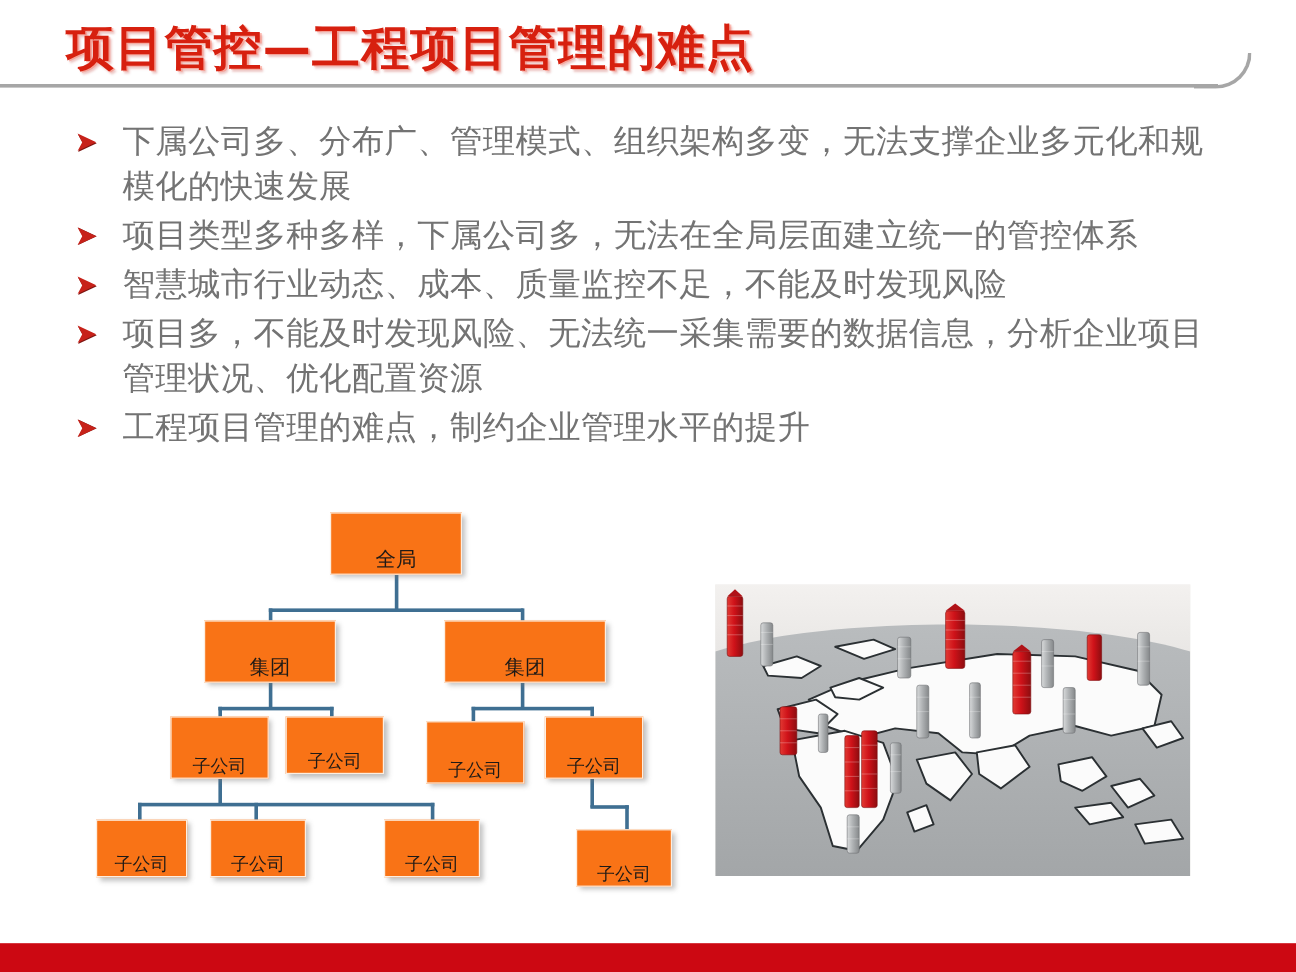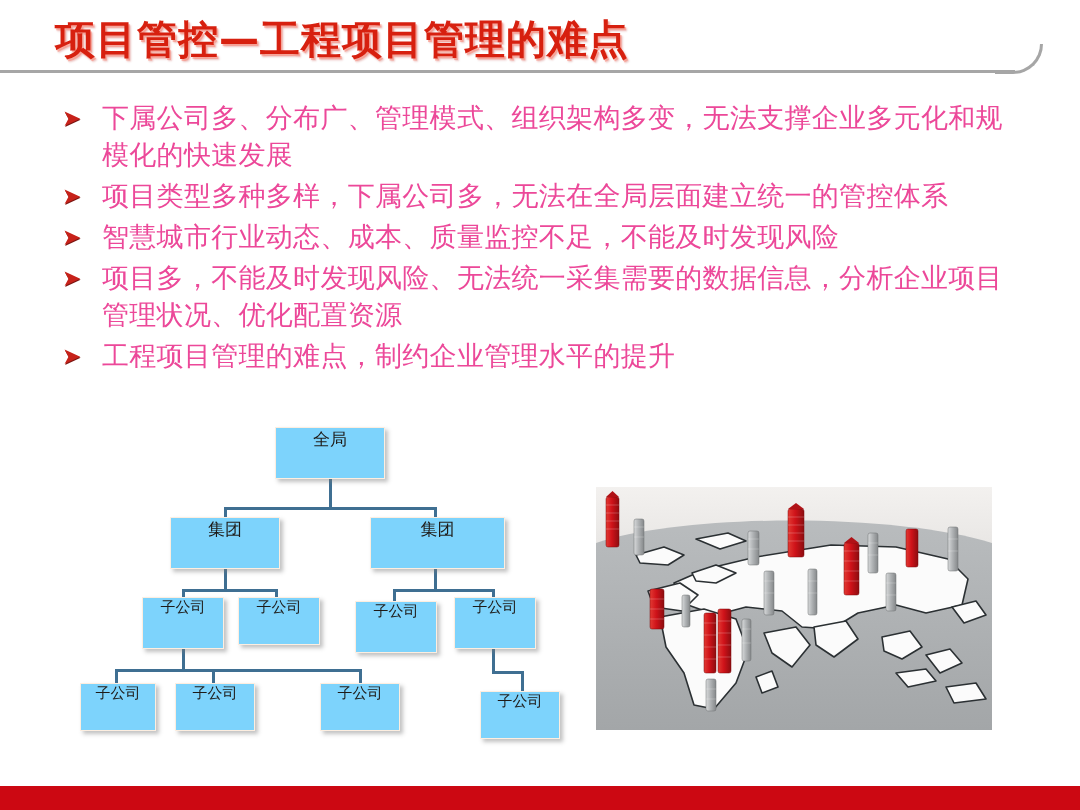--- a/index.html
+++ b/index.html
@@ -84,40 +84,40 @@
     font-size: 23px;
     line-height: 36px;
     text-align: left;
     padding-left: 4px;
     text-shadow: 0.5px 0.5px 0 #7a1410;
   }
   .bullet-text {
     flex: 1 1 auto;
     font-size: 27px;
     line-height: 37px;
-    color: #ec4899;
+    color: #737373;
     font-family: Liberation Serif, serif;
     letter-spacing: .3px;
   }
 
   
   #orgchart {
     position: absolute;
     left: 60px;
     top: 425px;
     width: 540px;
     height: 320px;
   }
   .node {
     position: absolute;
-    background: #7dd3fc;
+    background: #f97316;
     border: 1px solid #fdeee0;
     box-shadow: 3px 3px 4px rgba(120,120,120,.45);
     display: flex;
-    align-items: flex-start;
+    align-items: flex-end;
     justify-content: center;
     color: #1e1a17;
     font-family: Liberation Sans, sans-serif;
     box-sizing: border-box;
   }
   .node span { white-space: nowrap; }
   .conn {
     position: absolute;
     background: #3f6f92;
   }

